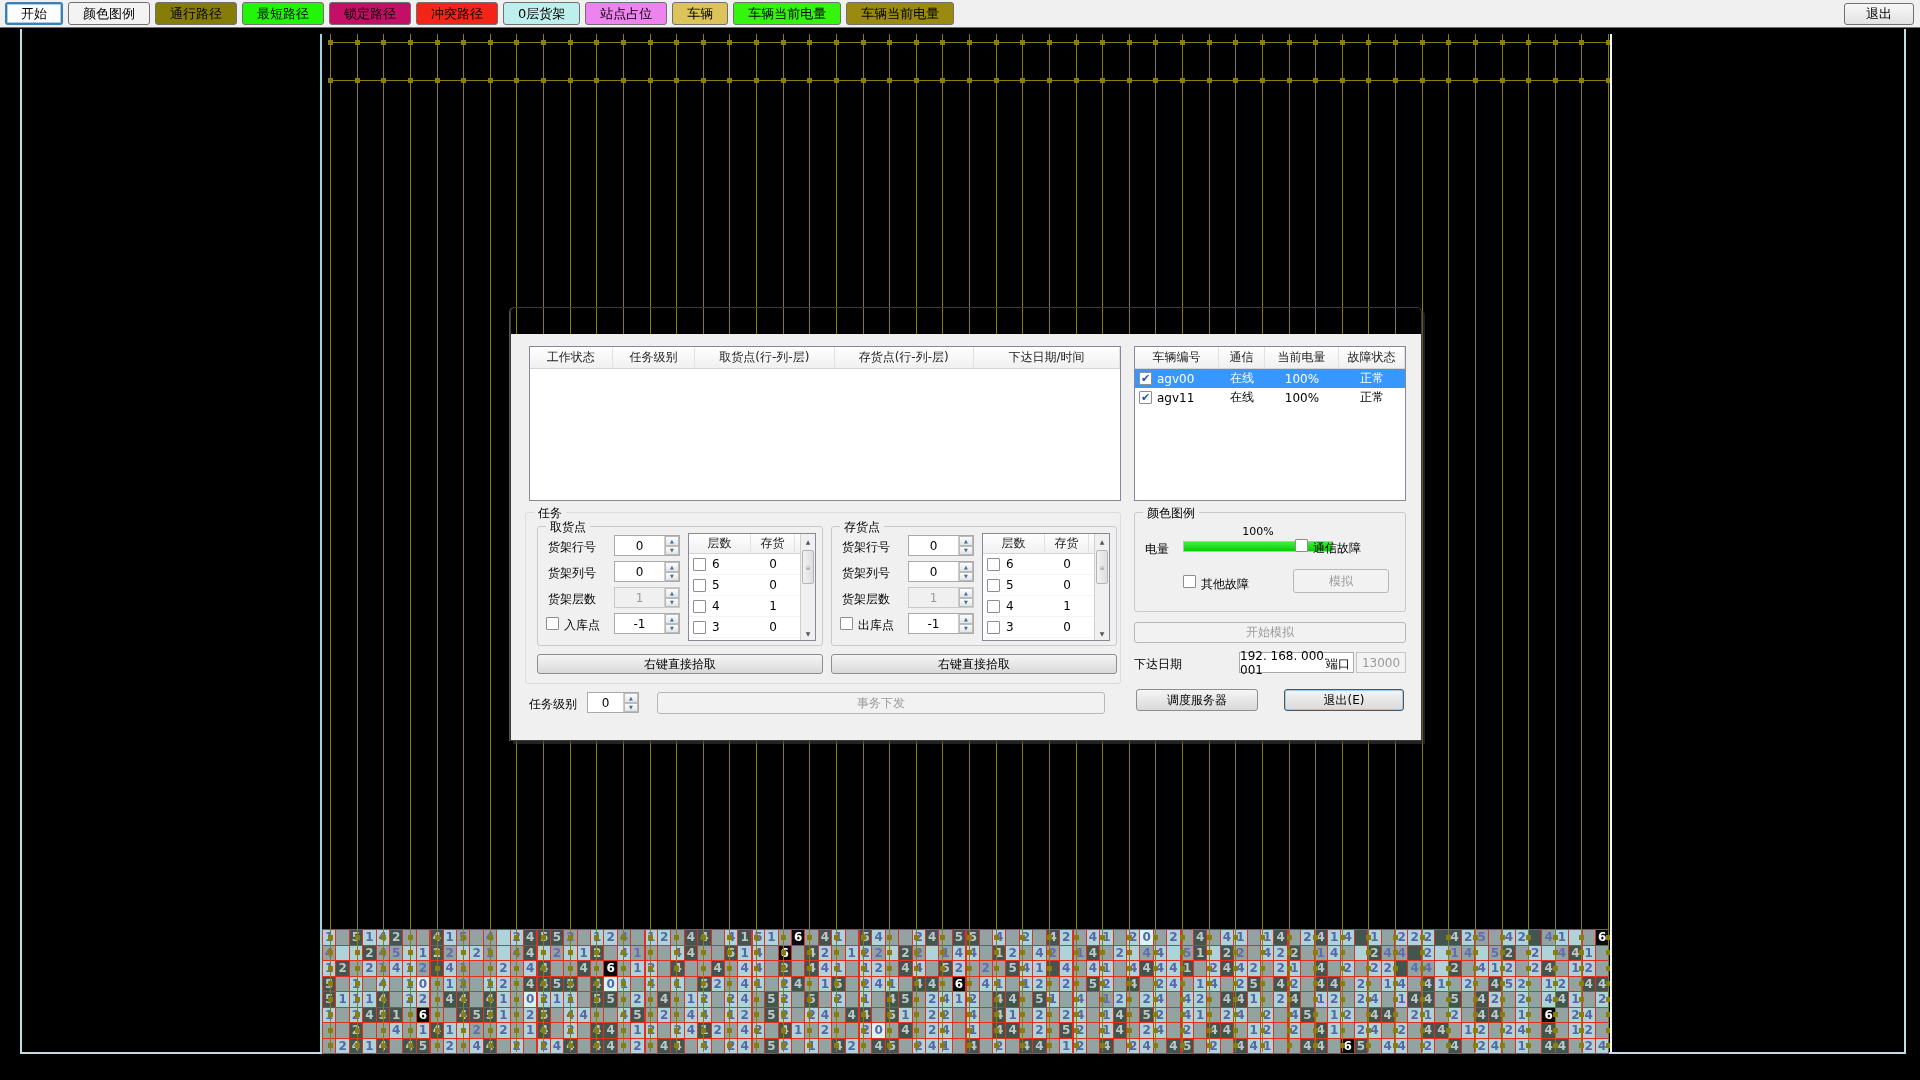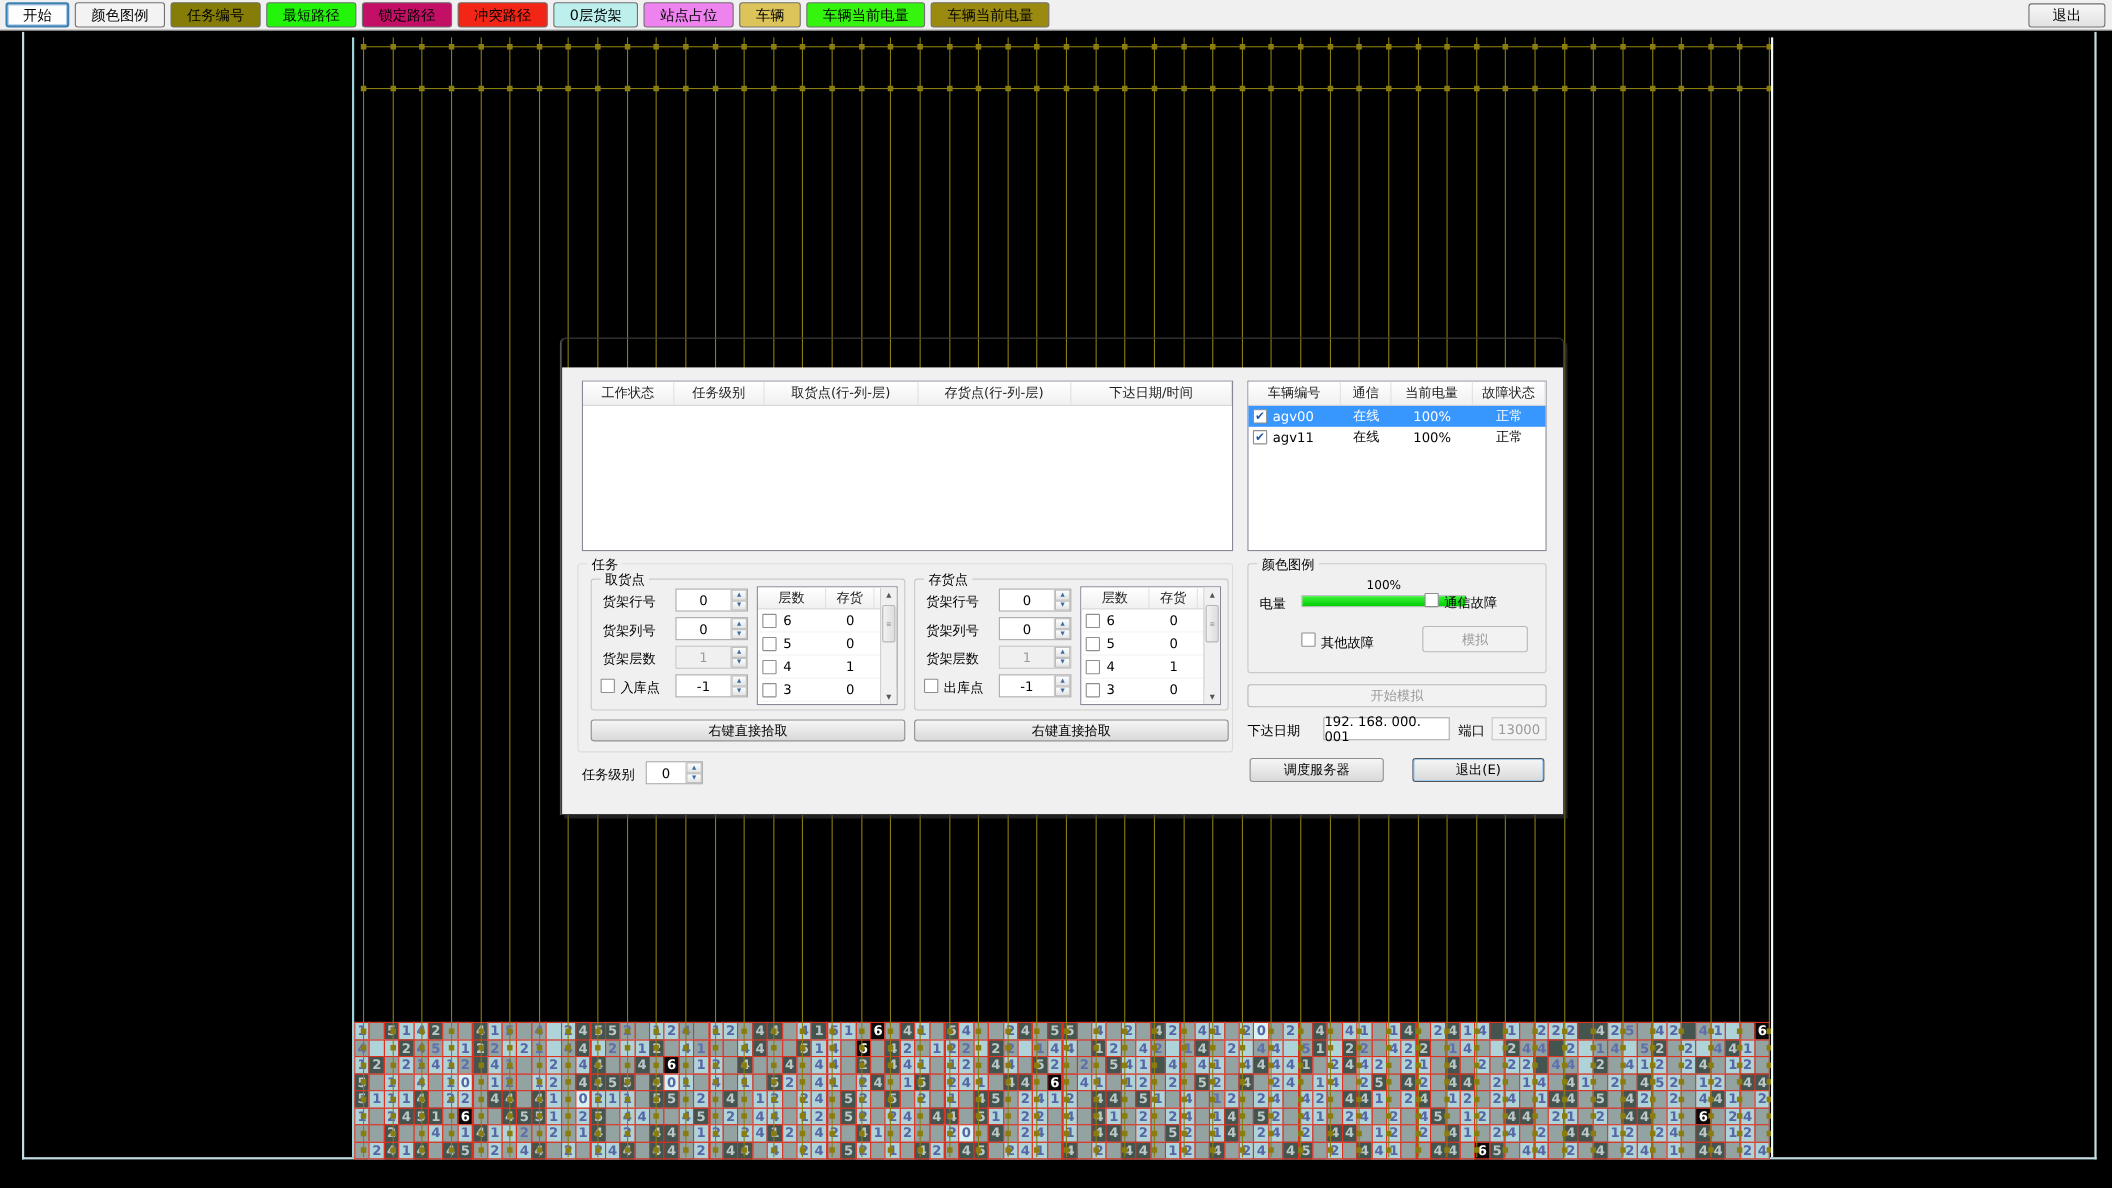--- a/index.html
+++ b/index.html
@@ -83,21 +83,21 @@
     font-size:12px; display:flex; align-items:center; justify-content:center; }
   .textfield.disabled { background:#f3f3f3; border-color:#c5c5c5; color:#9a9a9a; }
 </style>
 </head>
 <body>
 
 <div class="toolbar">
   <div id="toolbar-buttons" style="display:flex;align-items:center;">
       <div class="tb-btn focused" style="background: rgb(253, 253, 253);">开始</div>
       <div class="tb-btn" style="background: rgb(243, 243, 243);">颜色图例</div>
-      <div class="tb-btn" style="background: rgb(133, 125, 8);">任务编号</div>
+      <div class="tb-btn" style="background: rgb(133, 125, 8);">通行路径</div>
       <div class="tb-btn" style="background: rgb(34, 244, 10);">最短路径</div>
       <div class="tb-btn" style="background: rgb(196, 15, 102);">锁定路径</div>
       <div class="tb-btn" style="background: rgb(243, 37, 22);">冲突路径</div>
       <div class="tb-btn" style="background: rgb(189, 240, 236);">0层货架</div>
       <div class="tb-btn" style="background: rgb(238, 130, 238);">站点占位</div>
       <div class="tb-btn" style="background: rgb(220, 196, 90);">车辆</div>
       <div class="tb-btn" style="background: rgb(53, 245, 15);">车辆当前电量</div>
       <div class="tb-btn" style="background: rgb(154, 138, 16);">车辆当前电量</div>
     </div>
   <div class="tb-btn tb-exit">退出</div>
@@ -1623,38 +1623,39 @@
     <div class="btn" style="left:320px;top:320px;width:286px;height:20px;">右键直接拾取</div>
 
     <div class="lbl" style="left:18px;top:362px;">任务级别</div>
     <div class="spinner" style="left:76px;top:358px;width:52px;">
       <div class="val">0</div>
       <div class="arrows">
           <div>▲</div>
           <div>▼</div>
         </div>
     </div>
+    <div class="btn disabled" style="left:146px;top:358px;width:448px;height:22px;">事务下发</div>
 
     <div class="groupbox" style="left:623px;top:178px;width:272px;height:100px;">
       <div class="gb-label">颜色图例</div>
       <div class="lbl" style="left:10px;top:28px;">电量</div>
       <div class="lbl" style="left:48px;top:12px;width:150px;text-align:center;font-size:11px;">100%</div>
       <div class="progress" style="left:48px;top:28px;width:150px;">
           <div class="fill" style="width:100%;"></div>
         </div>
       <div class="chk" style="position:absolute;left:160px;top:26px;"></div>
       <div class="lbl" style="left:178px;top:27px;">通信故障</div>
       <div class="chk" style="position:absolute;left:48px;top:62px;"></div>
       <div class="lbl" style="left:66px;top:63px;">其他故障</div>
       <div class="btn disabled" style="left:158px;top:56px;width:96px;height:24px;">模拟</div>
     </div>
 
     <div class="btn disabled" style="left:623px;top:288px;width:272px;height:21px;">开始模拟</div>
 
     <div class="lbl" style="left:623px;top:322px;">下达日期</div>
-    <div class="textfield" style="left:692px;top:318px;width:115px;">192. 168. 000. 001</div>
+    <div class="textfield" style="left:728px;top:318px;width:115px;">192. 168. 000. 001</div>
     <div class="lbl" style="left:815px;top:322px;">端口</div>
     <div class="textfield disabled" style="left:845px;top:318px;width:50px;">13000</div>
 
     <div class="btn" style="left:625px;top:355px;width:122px;height:22px;">调度服务器</div>
     <div class="btn" style="left:773px;top:355px;width:120px;height:22px;border-color:#555;box-shadow:0 0 0 1px #9ec9f0 inset;">退出(E)</div>
   </div>
 </div>
 
 </body></html>

